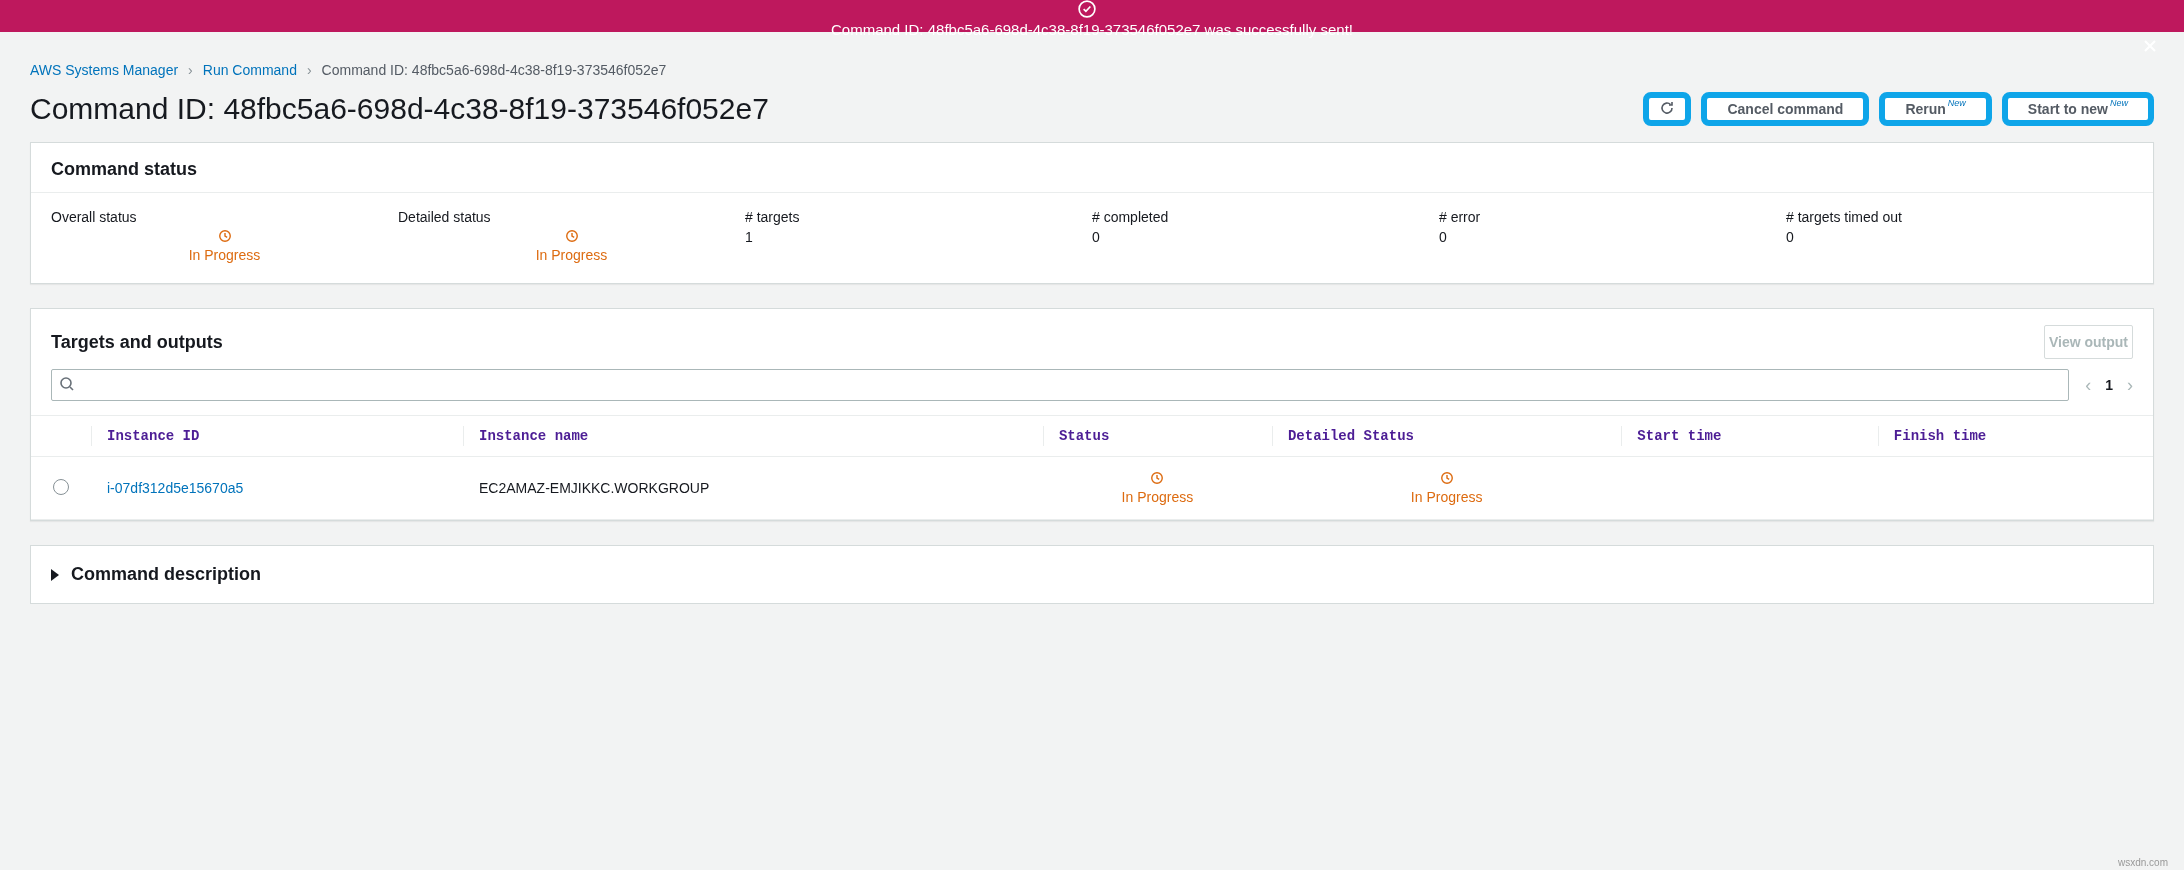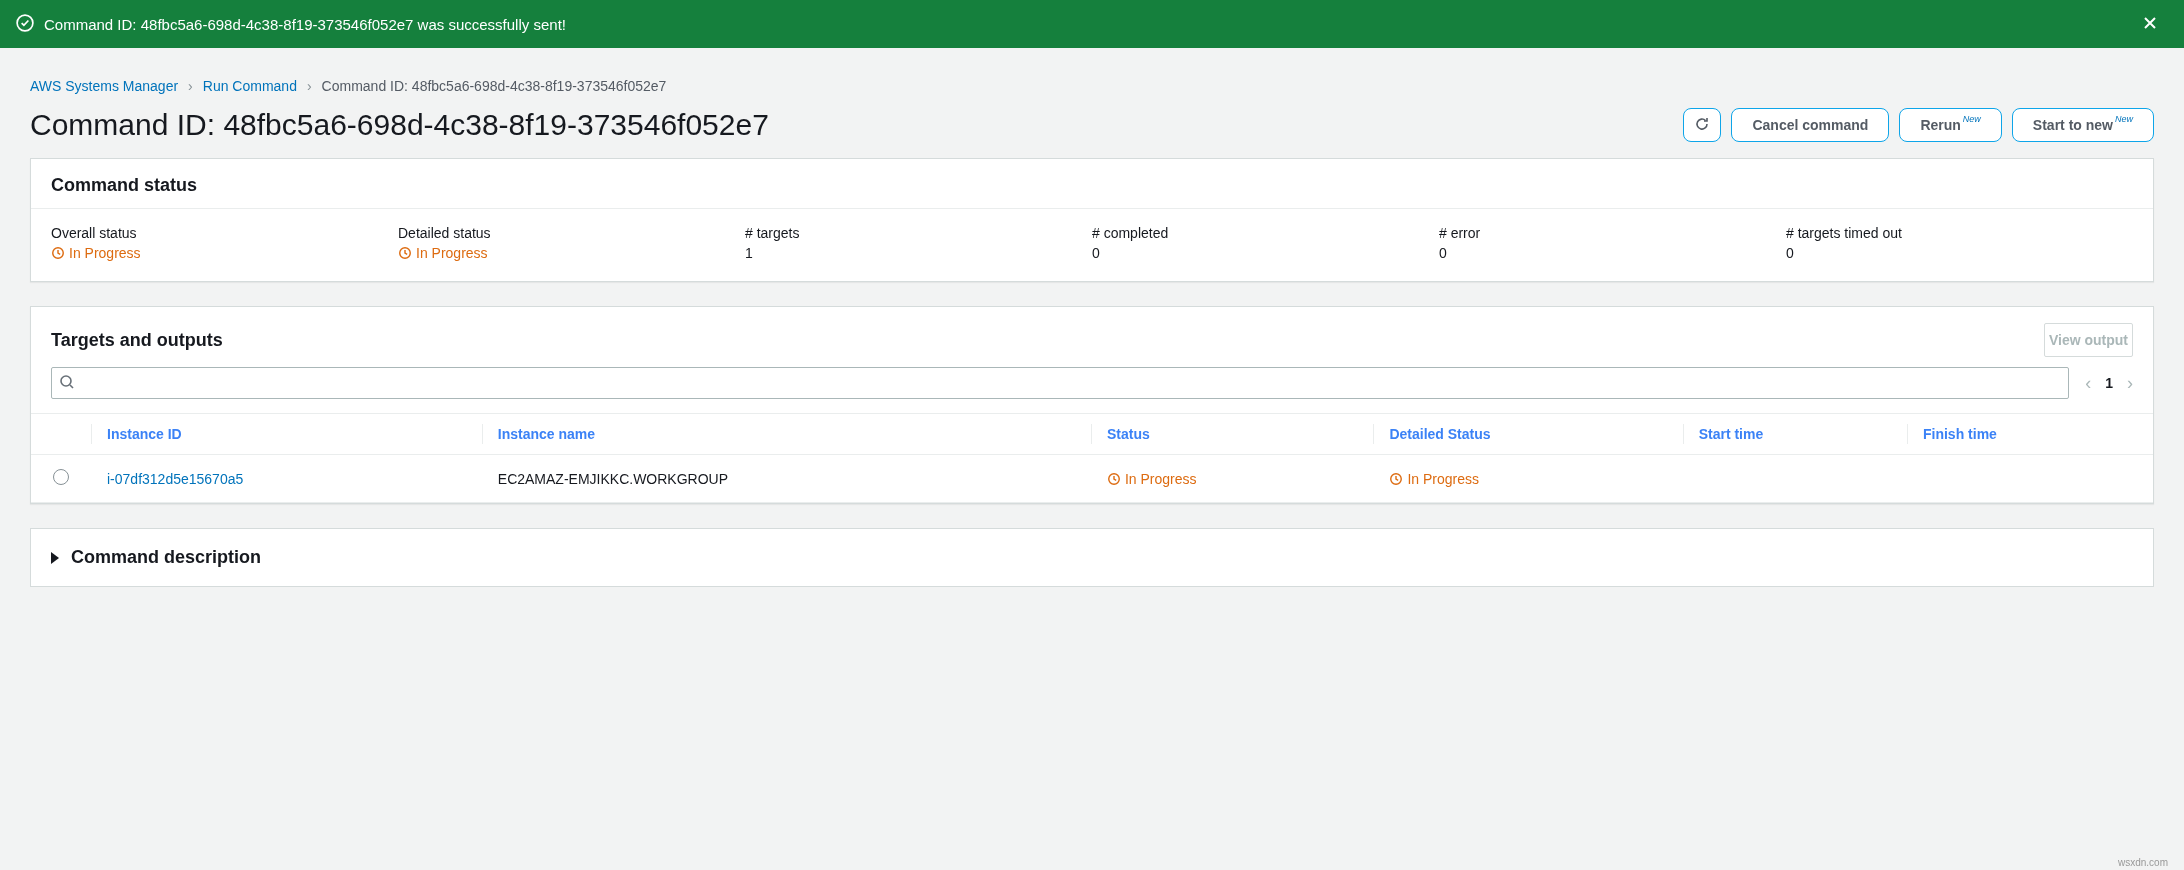--- a/index.html
+++ b/index.html
@@ -1,52 +1,52 @@
 <!DOCTYPE html>
 <html><head>
 <meta charset="utf-8">
 <style>
 * { box-sizing: border-box; margin: 0; padding: 0; font-family: "Amazon Ember", "Helvetica Neue", Arial, sans-serif; }
 body { background: #f2f3f3; color: #16191f; font-size: 14px; width: 2184px; }
-.flash { background: #15803d; color: #fff; height: 48px; display: flex; align-items: center; padding: 0 16px; width:100%; }
+.flash { background: #be185d; color: #fff; height: 32px; display: flex; align-items: center; padding: 0 16px; width:100%;flex-direction:column; }
 .flash svg { margin-right: 10px; }
 .flash-text { font-weight: 400; font-size: 15px; }
 .flash-close { margin-left: auto; cursor: pointer; }
 .content { padding: 20px 30px 8px 30px; }
 .breadcrumbs { display: flex; align-items: center; gap: 10px; font-size: 14px; color: #545b64; margin-bottom: 14px; margin-top: 10px; }
 .breadcrumbs a { color: #0073bb; text-decoration: none; }
 .breadcrumbs .crumb-current { color: #545b64; }
 .chevron { color: #879196; }
 .header-row { display: flex; align-items: center; margin-bottom: 16px; }
 .page-title { font-size: 30px; font-weight: 400; color: #16191f; }
 .header-actions { margin-left: auto; display: flex; gap: 10px; }
-.btn { background: #fff; border: 1px solid #0ea5e9; border-radius: 8px; padding: 6px 20px; font-size: 14px; font-weight: 700; color: #545b64; cursor: pointer; display: flex; align-items: center; position: relative; height: 34px; }
+.btn { background: #fff; border: 6px solid #0ea5e9; border-radius: 8px; padding: 6px 20px; font-size: 14px; font-weight: 700; color: #545b64; cursor: pointer; display: flex; align-items: center; position: relative; height: 34px; }
 .btn.icon-only { padding: 6px 10px; }
 .btn .sup { font-size: 9px; color: #0073bb; position: relative; top: -6px; margin-left: 2px; font-weight: 400; font-style: italic; }
 .panel { background: #fff; border: 1px solid #d5dbdb; margin-bottom: 24px; box-shadow: 0 1px 1px rgba(0,0,0,0.05); }
 .panel-header { padding: 16px 20px 12px 20px; border-bottom: 1px solid #eaeded; display:flex; align-items:center; }
 .panel-title { font-size: 18px; font-weight: 700; color: #16191f; }
 .panel-body { padding: 16px 20px 20px 20px; }
 .status-grid { display: flex; }
 .status-col { flex: 1; }
 .status-label { font-size: 14px; color: #16191f; margin-bottom: 4px; }
 .status-val { font-size: 14px; color: #16191f; }
-.status-inprogress { color: #dd6b10; display: flex; align-items: center; gap: 4px; }
+.status-inprogress { color: #dd6b10; display: flex; align-items: center; gap: 4px; flex-direction: column; }
 .clock-icon { display:inline-flex; }
 .targets-header { display:flex; align-items:center; padding: 16px 20px 10px 20px; border-bottom: none; }
 .btn-disabled { background:#fff; border:1px solid #d5dbdb; color:#aab7b8; font-weight:700; padding:6px 4px; border-radius:2px; font-size:14px; height:34px; cursor:default; }
 .search-row { display:flex; align-items:center; padding: 0 20px 14px 20px; gap: 16px; }
 .search-wrap { flex:1; position:relative; }
 .search-input { width:100%; height: 32px; border:1px solid #aab7b8; border-radius:2px; padding: 4px 8px 4px 32px; font-size:14px; background:#fff; }
 .search-icon { position:absolute; left:8px; top:7px; color:#687078; }
 .pager { display:flex; align-items:center; gap: 14px; color:#545b64; }
 .pager .pg-num { color:#16191f; font-weight:700; }
 .pager .pg-arrow { color:#aab7b8; font-size:18px; cursor:pointer; }
 table.targets { width: calc(100% - 0px); border-collapse: collapse; }
-table.targets th { text-align:left; font-weight:700; font-size:14px; color:#3b82f6; padding: 12px 16px; border-bottom: 1px solid #eaeded; border-top: 1px solid #eaeded; position:relative; }
+table.targets th { text-align:left; font-weight:700; font-size:14px; color:#4c1d95; padding: 12px 16px; border-bottom: 1px solid #eaeded; border-top: 1px solid #eaeded; position:relative;font-family:Liberation Mono, monospace; }
 table.targets th + th::before { content:""; position:absolute; left:0; top:25%; height:50%; width:1px; background:#eaeded; }
 table.targets td { padding: 14px 16px; border-bottom: 1px solid #eaeded; font-size:14px; }
 .radio { width:16px; height:16px; border:1px solid #879196; border-radius:50%; display:inline-block; }
 .instance-link { color:#0073bb; text-decoration:none; }
 .collapse-panel { background:#fff; border:1px solid #d5dbdb; padding: 18px 20px; display:flex; align-items:center; gap: 12px; margin-bottom: 10px; cursor:pointer; }
 .collapse-title { font-size:18px; font-weight:700; color:#16191f; }
 .caret { display:inline-block; width:0; height:0; border-top:6px solid transparent; border-bottom:6px solid transparent; border-left:8px solid #16191f; }
 .watermark { position:fixed; bottom:2px; right:16px; font-size:10px; color:#999; }
 </style>
 </head>

